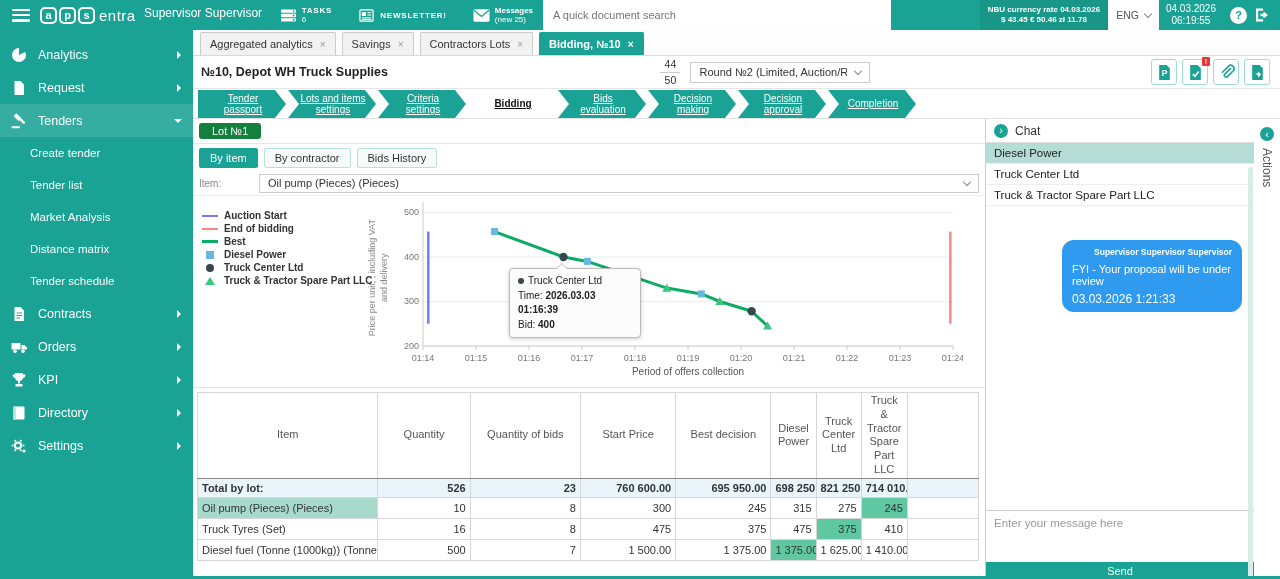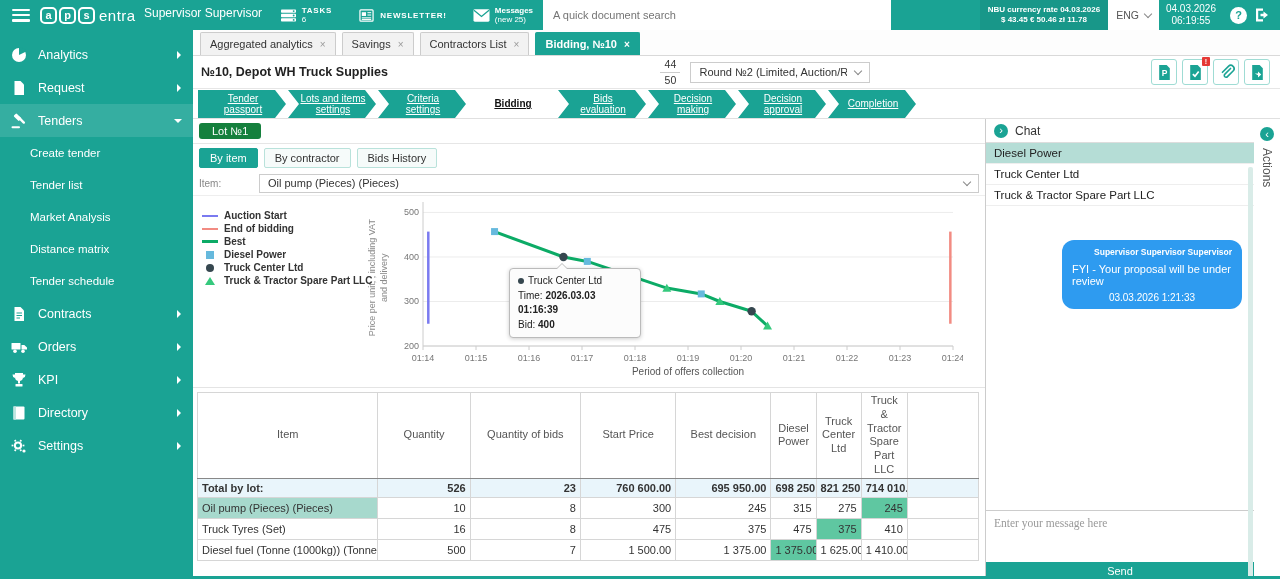--- a/index.html
+++ b/index.html
@@ -119,22 +119,22 @@
   .chat-header{height:24px;flex:0 0 24px;display:flex;align-items:center;gap:7px;padding:0 8px;border-bottom:1px solid #ddd}
   .circle-chev{width:14px;height:14px;background:#1aa394;color:#fff;border-radius:50%;display:flex;align-items:center;justify-content:center;font-size:11px;line-height:1;cursor:pointer;flex:0 0 14px}
   .chat-title{font-size:12px;color:#333}
   .chat-list{flex:0 0 63px}
   .chat-item{height:21px;display:flex;align-items:center;padding:0 8px;font-size:11.5px;color:#222;border-bottom:1px solid #eee;cursor:pointer}
   .chat-item.selected{background:#b5ddd6}
   .chat-messages{flex:1;position:relative;min-height:0}
   .bubble{position:absolute;right:12px;top:34px;width:180px;background:#2e9bf0;color:#fff;border-radius:12px;padding:7px 10px 6px}
   .b-author{font-size:8.5px;font-weight:bold;text-align:right}
   .b-text{font-size:11px;text-align:left;margin:6px 0 5px}
-  .b-ts{font-size:10px;text-align:center}
-  .chat-input{flex:0 0 52px;border:none;border-top:1px solid #ccc;resize:none;outline:none;font-family:Liberation Serif, serif;font-size:11.5px;color:#333;padding:6px 8px;width:100%}
+  .b-ts{font-size:12px;text-align:left}
+  .chat-input{flex:0 0 52px;border:none;border-top:1px solid #ccc;resize:none;outline:none;font-family:Liberation Sans, sans-serif;font-size:11.5px;color:#333;padding:6px 8px;width:100%}
   .chat-input::placeholder{color:#999}
   .send-btn{flex:0 0 17px;background:#1aa394;color:#fff;border:none;font-size:11px;cursor:pointer;font-family:"Liberation Sans",sans-serif}
   .chat-scrollbar{position:absolute;right:1px;top:48px;bottom:0;width:5px;background:#d9ece8;border-radius:2px}
 
   
   .actions-col{width:26px;flex:0 0 26px;display:flex;flex-direction:column;align-items:center;padding-top:8px;gap:7px;background:#fff}
   .actions-label{writing-mode:vertical-rl;font-size:12px;color:#555}
 </style>
 </head>
 <body>
@@ -318,21 +318,21 @@
       <div class="tab-strip" id="tab-strip">
           <div class="tab">
             <span>Aggregated analytics</span>
             <span class="x">×</span>
           </div>
           <div class="tab">
             <span>Savings</span>
             <span class="x">×</span>
           </div>
           <div class="tab">
-            <span>Contractors List</span>
+            <span>Contractors Lots</span>
             <span class="x">×</span>
           </div>
           <div class="tab active">
             <span>Bidding, №10</span>
             <span class="x">×</span>
           </div>
         </div>
 
       <div class="tender-header">
         <span class="t-title">№10, Depot WH Truck Supplies</span>

